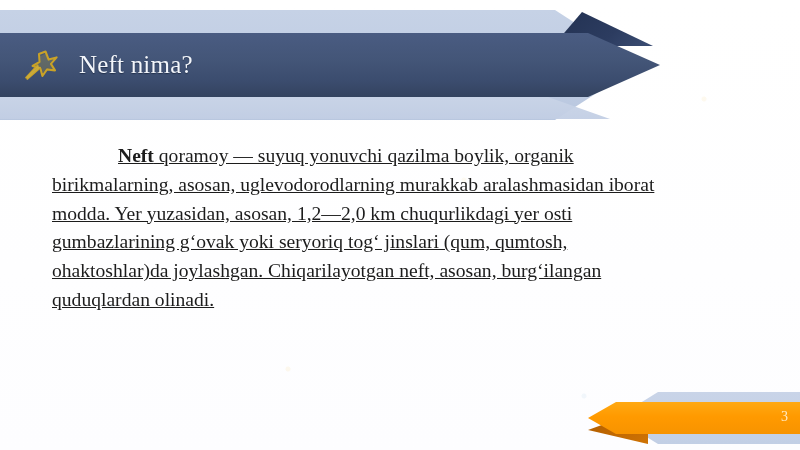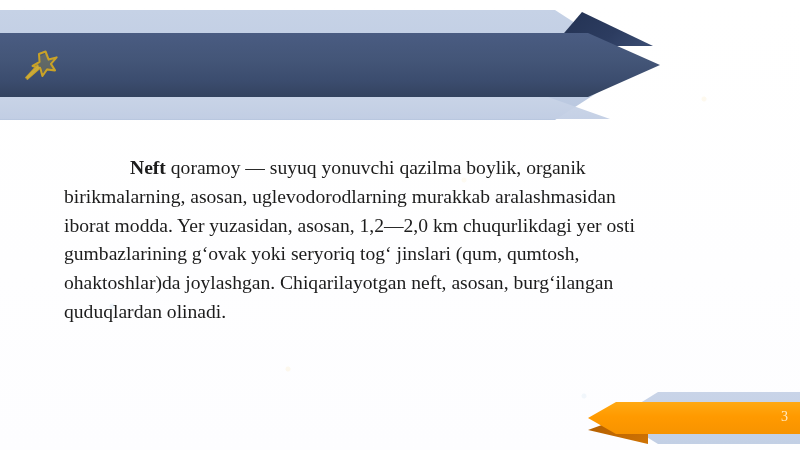--- a/index.html
+++ b/index.html
@@ -114,22 +114,23 @@
     left: 52px;
     top: 142px;
     width: 616px;
     font-family: "Liberation Serif", serif;
     font-size: 19.6px;
     line-height: 28.8px;
     color: #1c1c1c;
     text-align: left;
   }
   .body-copy p {
-    margin: 12px;
+    margin: 0;
     text-indent: 66px;
+    text-decoration: underline;
   }
   .body-copy p .lead {
     font-weight: bold;
   }
 
   
   .footer-group {
     position: absolute;
     left: 580px;
     top: 392px;
@@ -197,20 +198,21 @@
         <g fill="none" stroke="#c9a227" stroke-width="2.1" stroke-linejoin="round" stroke-linecap="round">
           <path d="M24.5 6.5 L27.6 14.6 L35.6 12.4 L29.9 18.9 L34.0 25.4 L26.0 24.4 L21.4 31.0 L19.4 23.2 L11.6 21.0 L18.6 16.8 L18.0 8.9 Z"></path>
           <path d="M19.0 22.6 L6.4 33.8"></path>
           <path d="M16.6 20.4 L5.2 32.6"></path>
         </g>
         <path d="M19.0 22.6 L16.6 20.4 L5.2 32.6 L6.4 33.8 Z" fill="#cdae3c" opacity=".9"></path>
         <path d="M24.5 8.8 L26.9 15.2 L33.0 13.4 L28.6 18.6 L31.8 23.6 L25.6 22.8 L21.9 28.0 L20.4 22.0 L14.4 20.3 L19.7 17.1 L19.3 10.9 Z" fill="#b9a23a" opacity=".26"></path>
       </svg>
     </span>
 
+    <div class="header-title">Neft nima?</div>
   </div>
 
   <div class="body-copy">
     <p><span class="lead">Neft</span><span> qoramoy — suyuq yonuvchi qazilma boylik, organik birikmalarning, asosan, uglevodorodlarning murakkab aralashmasidan iborat modda. Yer yuzasidan, asosan, 1,2—2,0 km chuqurlikdagi yer osti gumbazlarining g‘ovak yoki seryoriq tog‘ jinslari (qum, qumtosh, ohaktoshlar)da joylashgan. Chiqarilayotgan neft, asosan, burg‘ilangan quduqlardan olinadi.</span></p>
   </div>
 
   <div class="footer-group">
     <div class="footer-pale-band"></div>
     <div class="footer-shadow"></div>
     <div class="footer-ribbon"></div>

